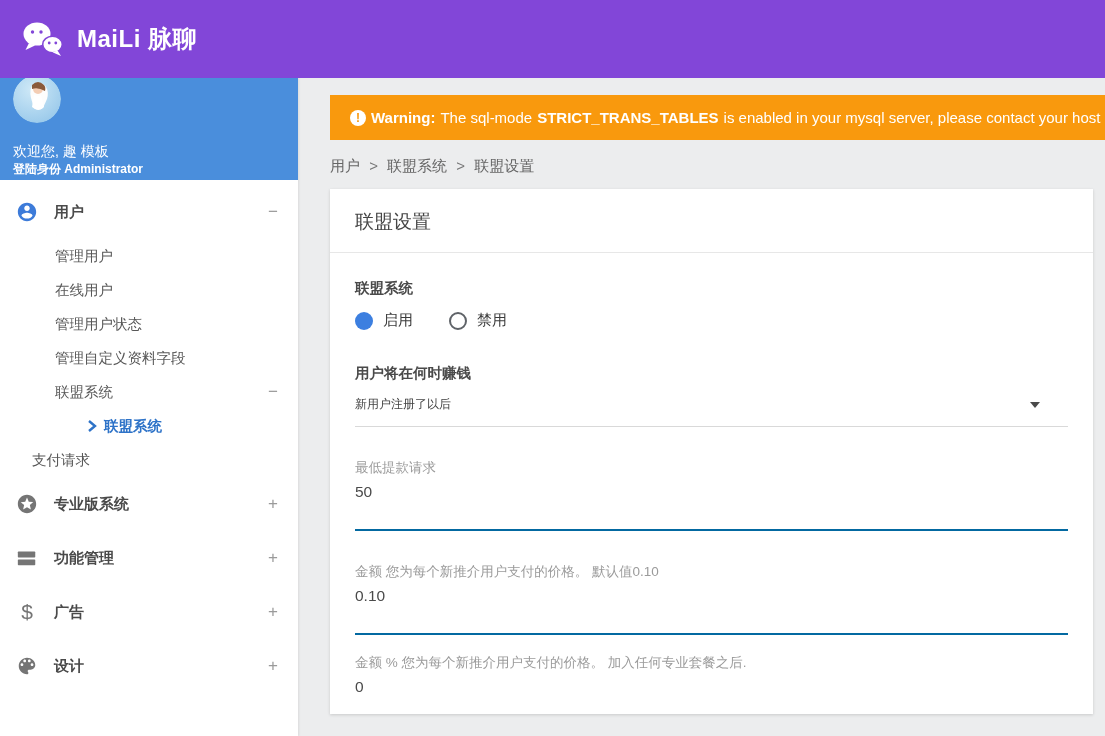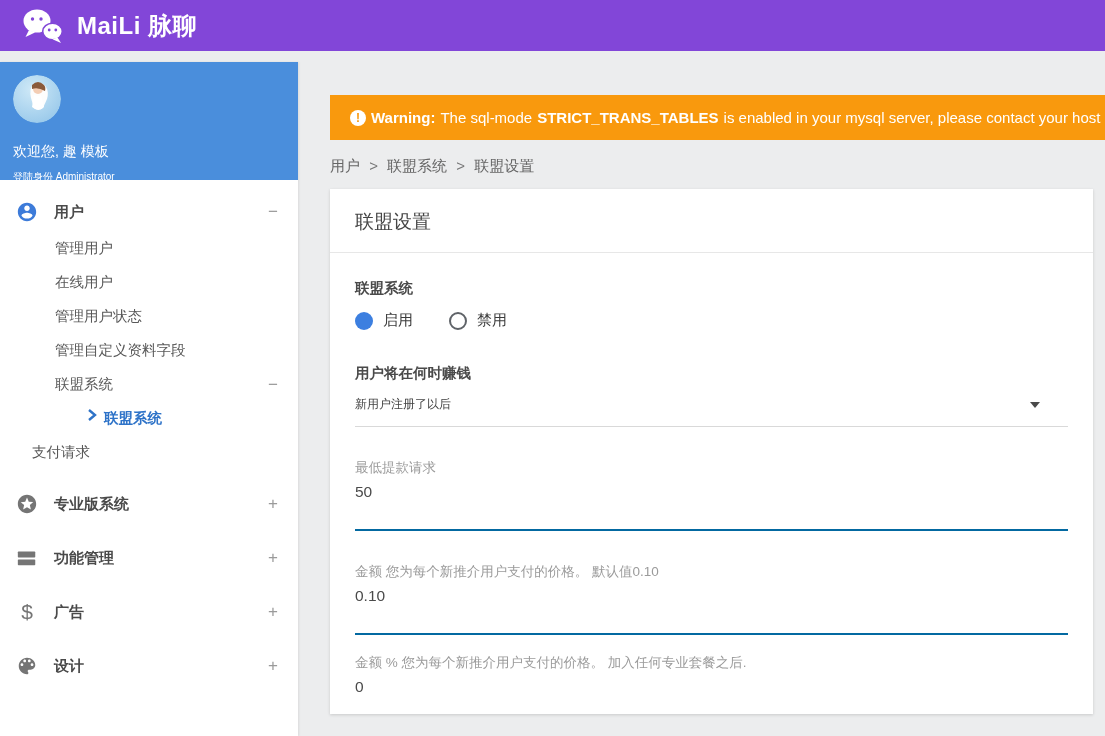--- a/index.html
+++ b/index.html
@@ -5,21 +5,21 @@
   * { box-sizing: border-box; margin: 0; padding: 0; }
   html, body { width: 1105px; height: 736px; overflow: hidden; }
   body {
     font-family: "Liberation Sans", sans-serif;
     background: #ECEDEE;
     position: relative;
   }
 
   
   .header {
-    position: absolute; top: 0; left: 0; width: 1105px; height: 51px;
+    position: absolute; top: 0; left: 0; width: 1105px; height: 78px;
     background: #8246D8;
     display: flex; align-items: center;
     padding-left: 22px;
     z-index: 20;
   }
   .logo { width: 42px; height: 38px; display: inline-flex; }
   .app-title {
     color: #fff; font-size: 24px; font-weight: bold;
     margin-left: 13px; letter-spacing: 0.5px;
   }
@@ -35,34 +35,34 @@
   .user-panel {
     height: 118px; background: #4A8EDC;
     padding: 13px 16px 0 13px;
     color: #fff;
   }
   .avatar {
     width: 48px; height: 48px; border-radius: 50%;
     overflow: hidden; display: block; cursor: pointer;
   }
   .welcome { margin-top: 20px; font-size: 14px; }
-  .role { margin-top: 9px; font-size: 10px; }
+  .role { margin-top: 0; font-size: 12px; font-weight: bold; }
 
   .nav { padding-top: 5px; }
   .nav-section {
     height: 54px; display: flex; align-items: center;
     padding: 0 20px 0 16px; cursor: pointer;
   }
   .nicon { width: 22px; height: 22px; display: inline-flex; align-items: center; justify-content: center; flex: none; }
   .dollar-glyph { font-size: 21px; color: #757575; width: 22px; text-align: center; }
   .nlabel { margin-left: 16px; font-size: 15px; font-weight: bold; color: #4a4a4a; flex: 1; }
   .ntoggle { color: #9a9a9a; font-size: 17px; font-weight: normal; }
 
   .nav-sub {
-    height: 34px; display: flex; 
+    height: 34px; display: flex; align-items: center;
     padding: 0 20px 0 55px; font-size: 14.5px; color: #585858; cursor: pointer;
   }
   .nav-sub .sub-label { flex: 1; }
   .nav-sub.nested { padding-left: 32px; }
   .nav-sub.active { padding-left: 87px; color: #2E73C8; font-weight: bold; }
   .chev { display: inline-flex; margin-right: 7px; }
 
   
   .main {
     position: absolute; left: 298px; top: 62px; right: 0; bottom: 0;

